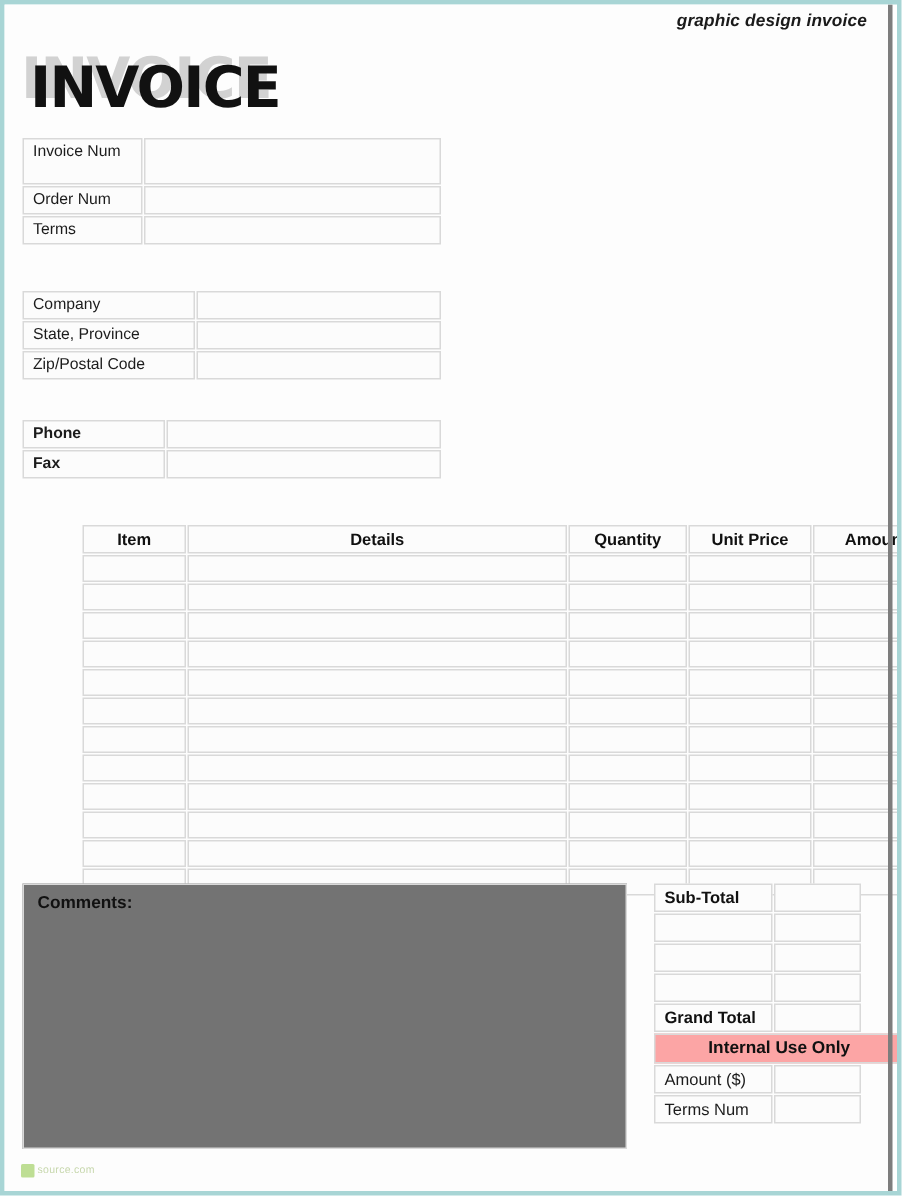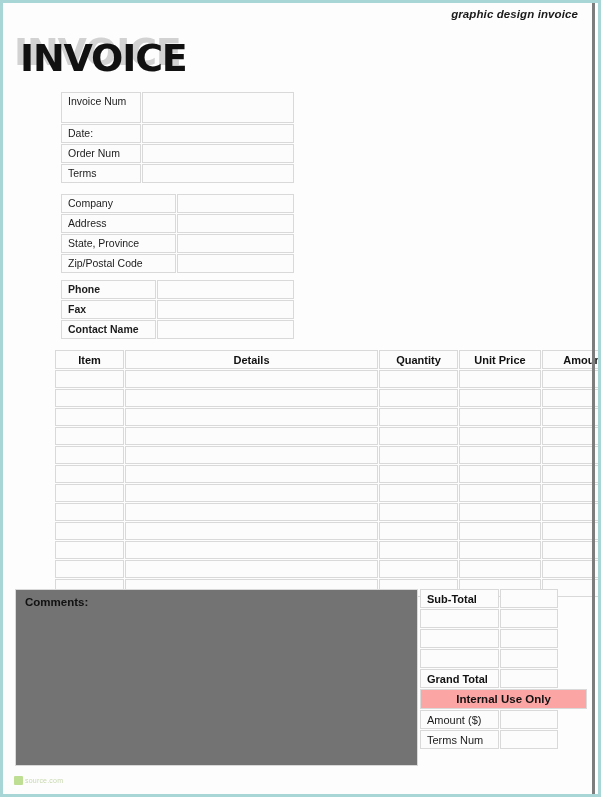--- a/index.html
+++ b/index.html
@@ -83,21 +83,20 @@
 
   
   .field-block {
     position: absolute;
     left: 12px;
     width: 279px;
   }
   .field-row {
     display: flex;
     margin-bottom: 1px;
-    margin-left: 46px;
   }
   .field-label {
     border: 1px solid #d9d9d9;
     background: #fcfcfc;
     font-size: 10.5px;
     color: #1c1c1c;
     padding: 2px 0 2px 6px;
     line-height: 13px;
     display: flex;
     align-items: flex-start;
@@ -177,21 +176,21 @@
     font-size: 11.5px;
     font-weight: bold;
     color: #111111;
     padding: 6px 0 0 9px;
   }
 
   
   .totals {
     position: absolute;
     top: 586px;
-    left: 417px;
+    left: 433px;
     width: 138px;
   }
   .tot-row {
     display: flex;
     margin-bottom: 1px;
   }
   .tot-label {
     width: 79px;
     height: 19px;
     border: 1px solid #d9d9d9;
@@ -258,63 +257,51 @@
       <div class="title-shadow">INVOICE</div>
       <div class="title-main">INVOICE</div>
     </div>
 
     <div class="field-block" id="block-invoice-meta">
       <div class="field-row row-tall">
         <div class="field-label">Invoice Num</div>
         <div class="field-value"></div>
       </div>
       <div class="field-row row-short">
-        <div class="field-label">Date:</div>
-        <div class="field-value"></div>
-      </div>
-      <div class="field-row row-short">
         <div class="field-label">Order Num</div>
         <div class="field-value"></div>
       </div>
       <div class="field-row row-short">
         <div class="field-label">Terms</div>
         <div class="field-value"></div>
       </div>
     </div>
 
     <div class="field-block" id="block-billto">
       <div class="field-row">
         <div class="field-label">Company</div>
         <div class="field-value"></div>
       </div>
       <div class="field-row">
-        <div class="field-label">Address</div>
-        <div class="field-value"></div>
-      </div>
-      <div class="field-row">
         <div class="field-label">State, Province</div>
         <div class="field-value"></div>
       </div>
       <div class="field-row">
         <div class="field-label">Zip/Postal Code</div>
         <div class="field-value"></div>
       </div>
     </div>
 
     <div class="field-block" id="block-contact">
       <div class="field-row">
         <div class="field-label">Phone</div>
         <div class="field-value"></div>
       </div>
       <div class="field-row">
         <div class="field-label">Fax</div>
-        <div class="field-value"></div>
-      </div>
-      <div class="field-row">
-        <div class="field-label">Contact Name</div>
         <div class="field-value"></div>
       </div>
     </div>
 
     <div class="items-table">
       <div class="items-head">
         <div class="cell c-item">Item</div>
         <div class="cell c-details">Details</div>
         <div class="cell c-qty">Quantity</div>
         <div class="cell c-price">Unit Price</div>

